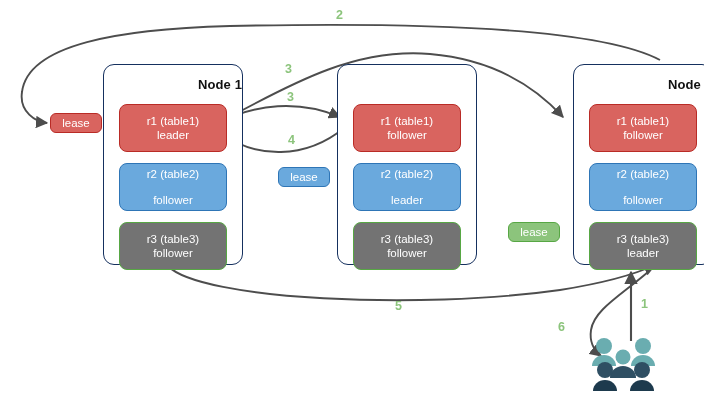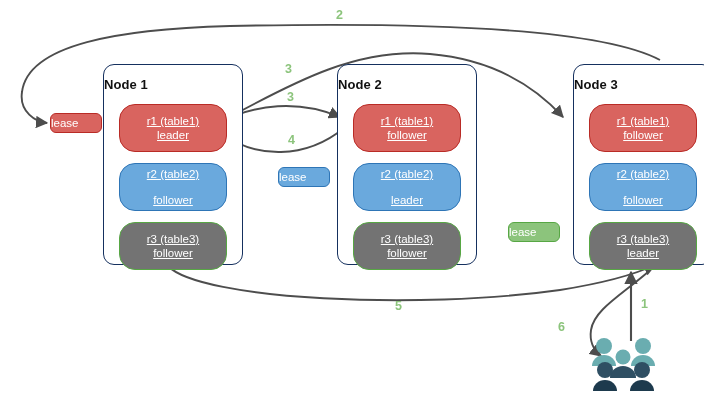--- a/index.html
+++ b/index.html
@@ -29,59 +29,59 @@
     position: absolute;
     box-sizing: border-box;
     background: #ffffff;
     border: 1.4px solid #15305e;
     border-radius: 11px;
     z-index: 2;
   }
   .node-title {
     position: absolute;
     left: 0;
-    right: 16px;
+    right: 0;
     top: 12px;
-    text-align: left;
+    text-align: right;
     font-size: 13px;
     font-weight: bold;
     color: #111111;
     letter-spacing: 0.1px;
   }
   .replica {
     position: absolute;
     box-sizing: border-box;
     left: 15px;
     right: 15px;
     height: 48px;
-    border-radius: 16px;
+    border-radius: 8px;
     display: flex;
     flex-direction: column;
     align-items: center;
     justify-content: center;
     color: #ffffff;
     font-size: 11.5px;
     line-height: 14px;
     text-align: center;
-    text-decoration: underline;
   }
   .replica .l1, .replica .l2 { display: block; }
   .rep-red   { background: #d9645f; border: 1.4px solid #b92b26; }
   .rep-blue  { background: #6aa9dd; border: 1.4px solid #2e75b6; }
   .rep-green { background: #737373; border: 1.4px solid #57a744; }
   .r-slot-1 { top: 39px; }
   .r-slot-2 { top: 98px; gap: 12px; }
   .r-slot-3 { top: 157px; }
 
   .lease {
     position: absolute;
     box-sizing: border-box;
     border-radius: 6px;
     display: flex;
     align-items: center;
+    justify-content: center;
     color: #ffffff;
     font-size: 11.5px;
     height: 20px;
     z-index: 3;
   }
   .lease-red   { background: #d9645f; border: 1.4px solid #b92b26; }
   .lease-blue  { background: #6aa9dd; border: 1.4px solid #2e75b6; }
   .lease-green { background: #8cc47c; border: 1.4px solid #57a744; }
 
   .step-label {
@@ -134,21 +134,20 @@
       <span class="l1">r2 (table2)</span>
       <span class="l2">follower</span>
     </div>
     <div class="replica rep-green r-slot-3">
       <span class="l1">r3 (table3)</span>
       <span class="l2">follower</span>
     </div>
   </div>
 
   <div class="node-box" style="left:337px; top:64px; width:140px; height:201px;">
-    <div class="node-title">Node 2</div>
     <div class="replica rep-red r-slot-1">
       <span class="l1">r1 (table1)</span>
       <span class="l2">follower</span>
     </div>
     <div class="replica rep-blue r-slot-2">
       <span class="l1">r2 (table2)</span>
       <span class="l2">leader</span>
     </div>
     <div class="replica rep-green r-slot-3">
       <span class="l1">r3 (table3)</span>

